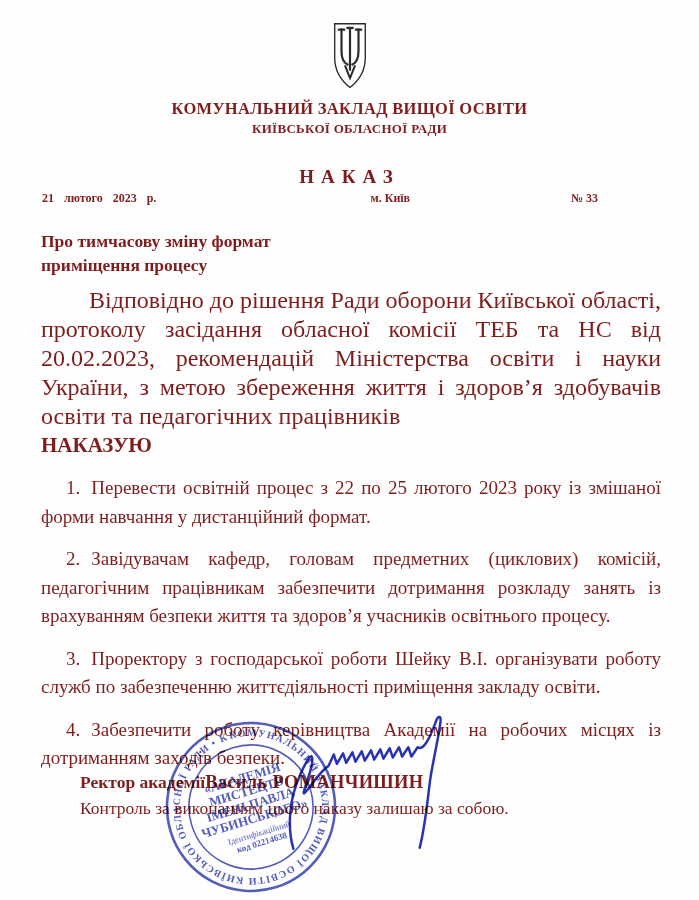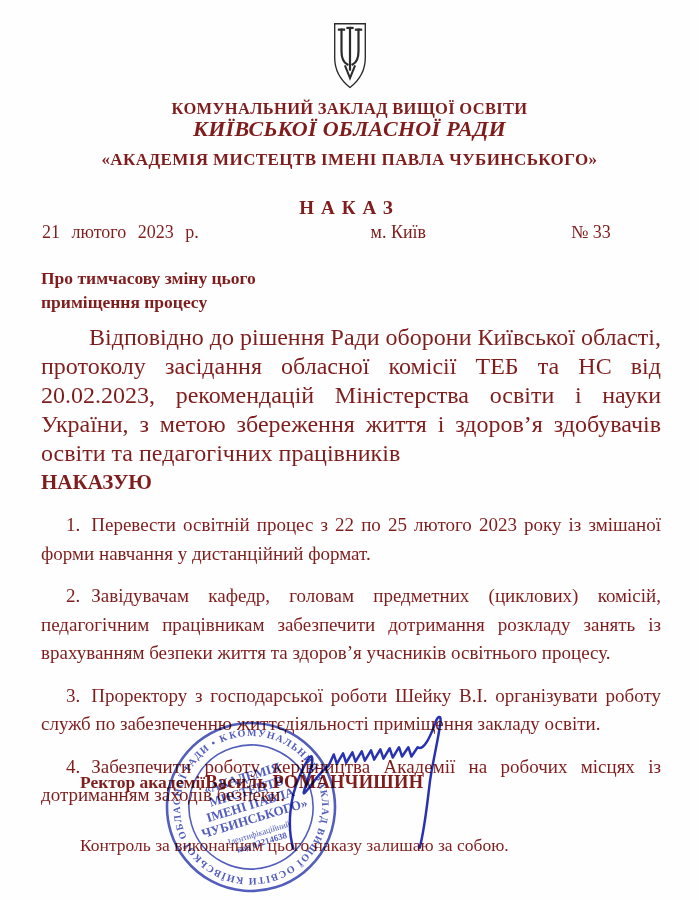--- a/index.html
+++ b/index.html
@@ -10,29 +10,29 @@
     margin:0 auto;
     background:#fefefe;
     font-family:"Liberation Serif","DejaVu Serif",serif;
     color:#7f1d1d;
     overflow:hidden;
   }
   
   .emblem{display:block;margin:22px auto 0;}
   .org{ text-align:center; font-weight:bold; }
   .org-l1{margin-top:9px;font-size:16.5px;line-height:20px;letter-spacing:.3px;}
-  .org-l2{font-size:22px;line-height:20px;letter-spacing:.3px;font-style:italic;}
+  .org-l2{font-size:13px;line-height:20px;letter-spacing:.3px;}
   .org-l3{margin-top:11px;font-size:17px;letter-spacing:.4px;}
   .doc-title{
     text-align:center;font-weight:bold;font-size:19px;
     letter-spacing:7px;margin-top:27px;
   }
   .meta-row{
     display:flex;justify-content:space-between;align-items:baseline;
-    margin:3px 58px 0 42px;font-weight:normal;font-size:18px;
+    margin:3px 58px 0 42px;font-weight:bold;font-size:12px;
   }
   .meta-date{width:230px;word-spacing:7px;}
   .meta-place{width:120px;text-align:left;margin-left:18px;}
   .meta-number{width:70px;text-align:left;}
   
   .subject{margin:23px 40px 0 41px;font-weight:bold;font-size:17.5px;line-height:24px;}
   .preamble{
     margin:9px 38px 0 41px;font-size:24px;line-height:29px;
     text-align:justify;text-indent:48px;
   }
@@ -75,33 +75,32 @@
       <path d="M7,9 H13"></path>
         <path d="M27,9 H33"></path>
         <path d="M17,7 H23"></path>
     </g>
     <path d="M14,51 L20,66 L26,51" fill="none" stroke="#2b2b2b" stroke-width="2.4" stroke-linejoin="miter"></path>
   </svg>
 
   <div class="org">
     <div class="org-l1">КОМУНАЛЬНИЙ ЗАКЛАД ВИЩОЇ ОСВІТИ</div>
     <div class="org-l2">КИЇВСЬКОЇ ОБЛАСНОЇ РАДИ</div>
-    <div class="org-l3">«АКАДЕМІЯ МИСТЕЦТВ ІМЕНІ ПАВЛА ЧУБИНСЬКОГО»</div>
   </div>
 
   <div class="doc-title">НАКАЗ</div>
 
   <div class="meta-row">
     <span class="meta-date">21 лютого 2023 р.</span>
     <span class="meta-place">м. Київ</span>
     <span class="meta-number">№ 33</span>
   </div>
 
   <div class="subject">
-    <div>Про тимчасову зміну цього</div>
+    <div>Про тимчасову зміну формат</div>
     <div>приміщення процесу</div>
   </div>
 
   <p class="preamble">Відповідно до  рішення  Ради оборони Київської області, протоколу засідання обласної комісії ТЕБ та НС від 20.02.2023, рекомендацій Міністерства освіти  і науки України, з метою збереження життя і здоров’я здобувачів освіти та педагогічних працівників</p>
 
   <div class="order-word">НАКАЗУЮ</div>
 
   <p class="item"><span class="item-num">1.</span><span>Перевести освітній процес з 22 по 25 лютого 2023 року із змішаної форми навчання у дистанційний формат.</span></p>
 
   <p class="item"><span class="item-num">2.</span><span>Завідувачам кафедр, головам предметних (циклових) комісій, педагогічним працівникам забезпечити дотримання розкладу занять із врахуванням безпеки життя та здоров’я учасників освітнього процесу.</span></p>

